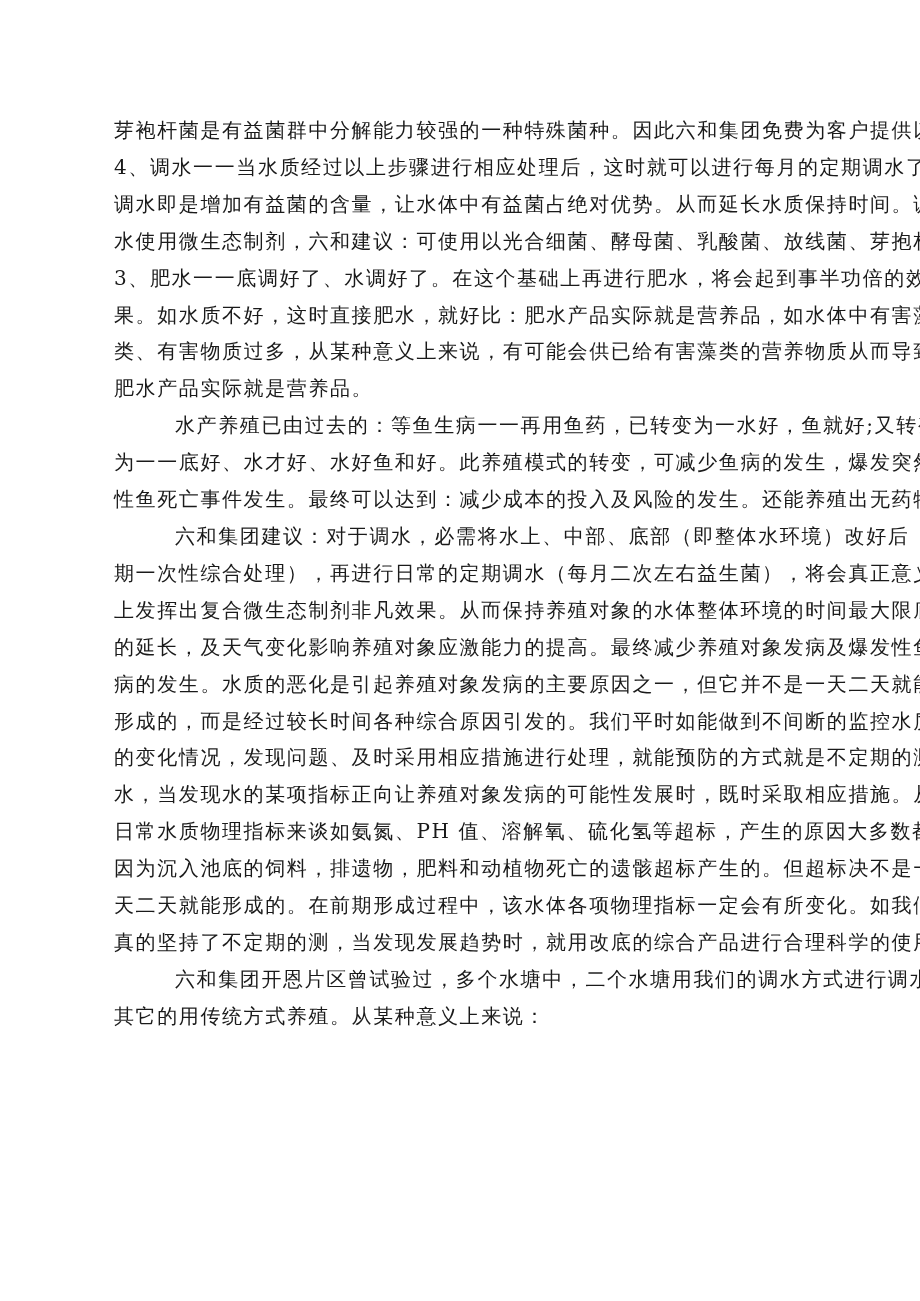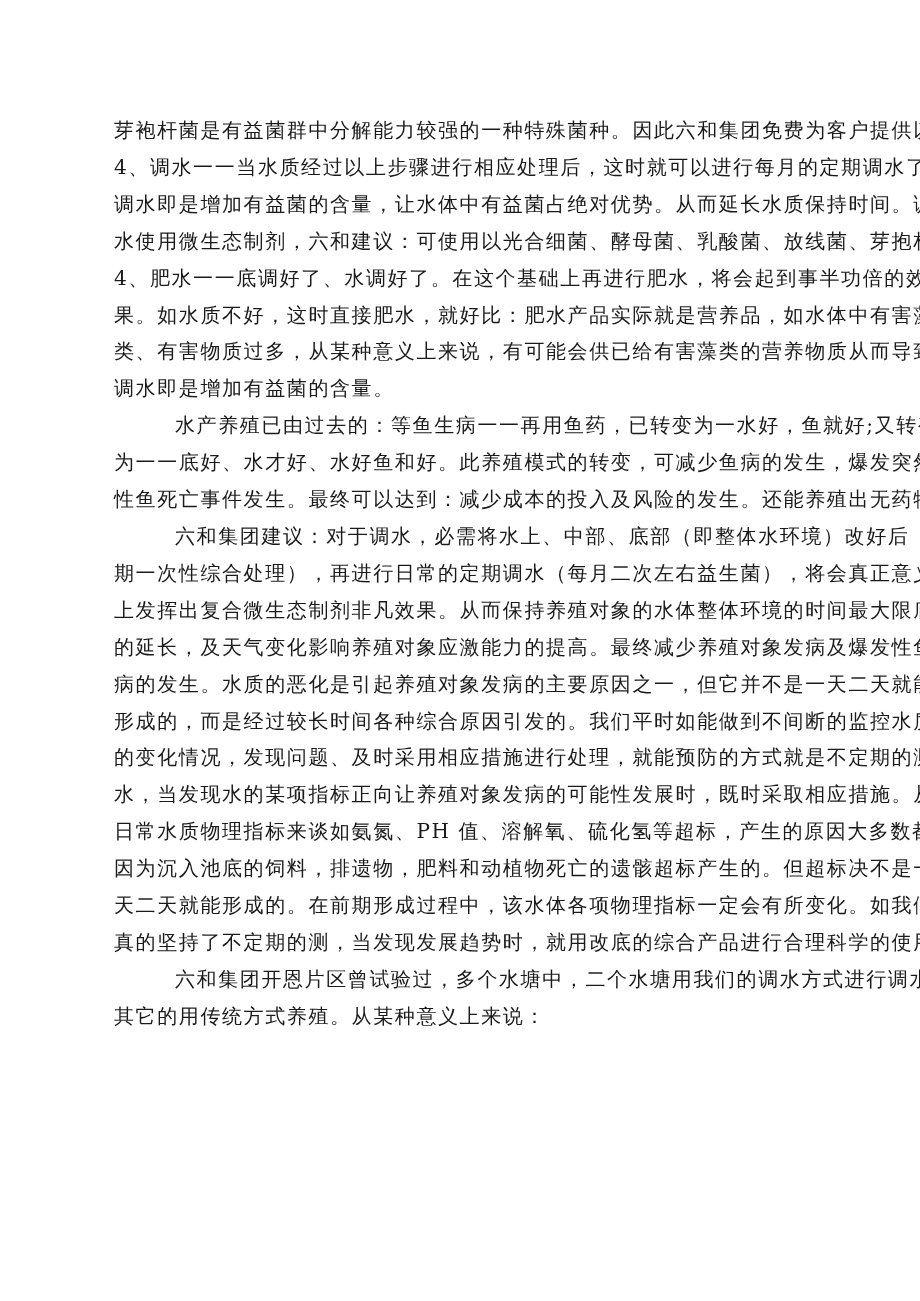--- a/index.html
+++ b/index.html
@@ -56,24 +56,24 @@
       <span class="line">芽袍杆菌是有益菌群中分解能力较强的一种特殊菌种。因此六和集团免费为客户提供以</span>
     </p>
 
     <p class="para">
       <span class="line">4、调水一一当水质经过以上步骤进行相应处理后，这时就可以进行每月的定期调水了。</span>
       <span class="line">调水即是增加有益菌的含量，让水体中有益菌占绝对优势。从而延长水质保持时间。调</span>
       <span class="line">水使用微生态制剂，六和建议：可使用以光合细菌、酵母菌、乳酸菌、放线菌、芽抱杆</span>
     </p>
 
     <p class="para">
-      <span class="line">4、肥水一一底调好了、水调好了。在这个基础上再进行肥水，将会起到事半功倍的效</span>
+      <span class="line">3、肥水一一底调好了、水调好了。在这个基础上再进行肥水，将会起到事半功倍的效</span>
       <span class="line">果。如水质不好，这时直接肥水，就好比：肥水产品实际就是营养品，如水体中有害藻</span>
       <span class="line">类、有害物质过多，从某种意义上来说，有可能会供已给有害藻类的营养物质从而导致</span>
-      <span class="line">调水即是增加有益菌的含量。</span>
+      <span class="line">肥水产品实际就是营养品。</span>
     </p>
 
     <p class="para indent">
       <span class="line">水产养殖已由过去的：等鱼生病一一再用鱼药，已转变为一水好，鱼就好;又转变</span>
       <span class="line" style="text-indent:0">为一一底好、水才好、水好鱼和好。此养殖模式的转变，可减少鱼病的发生，爆发突然</span>
       <span class="line" style="text-indent:0">性鱼死亡事件发生。最终可以达到：减少成本的投入及风险的发生。还能养殖出无药物</span>
     </p>
 
     <p class="para indent">
       <span class="line">六和集团建议：对于调水，必需将水上、中部、底部（即整体水环境）改好后（前</span>

